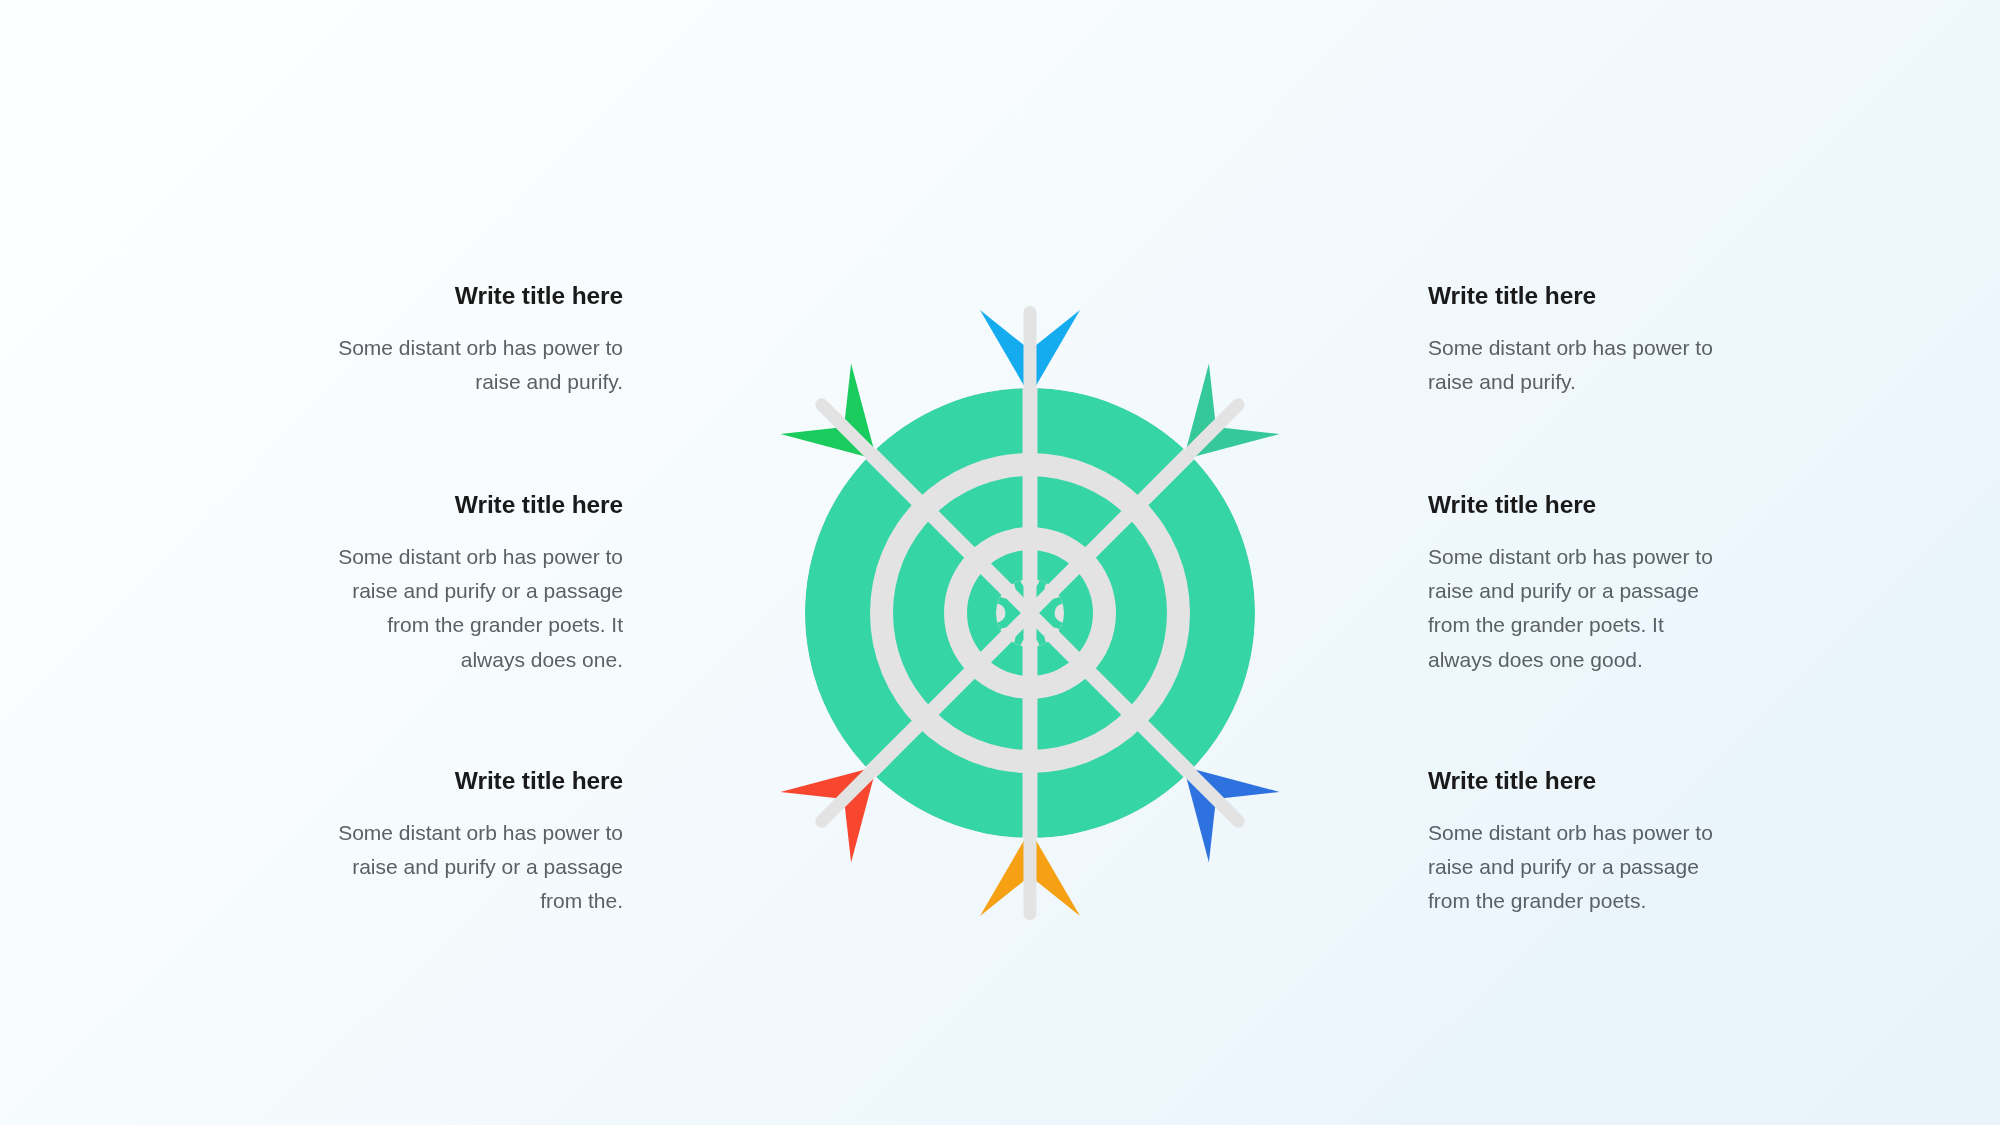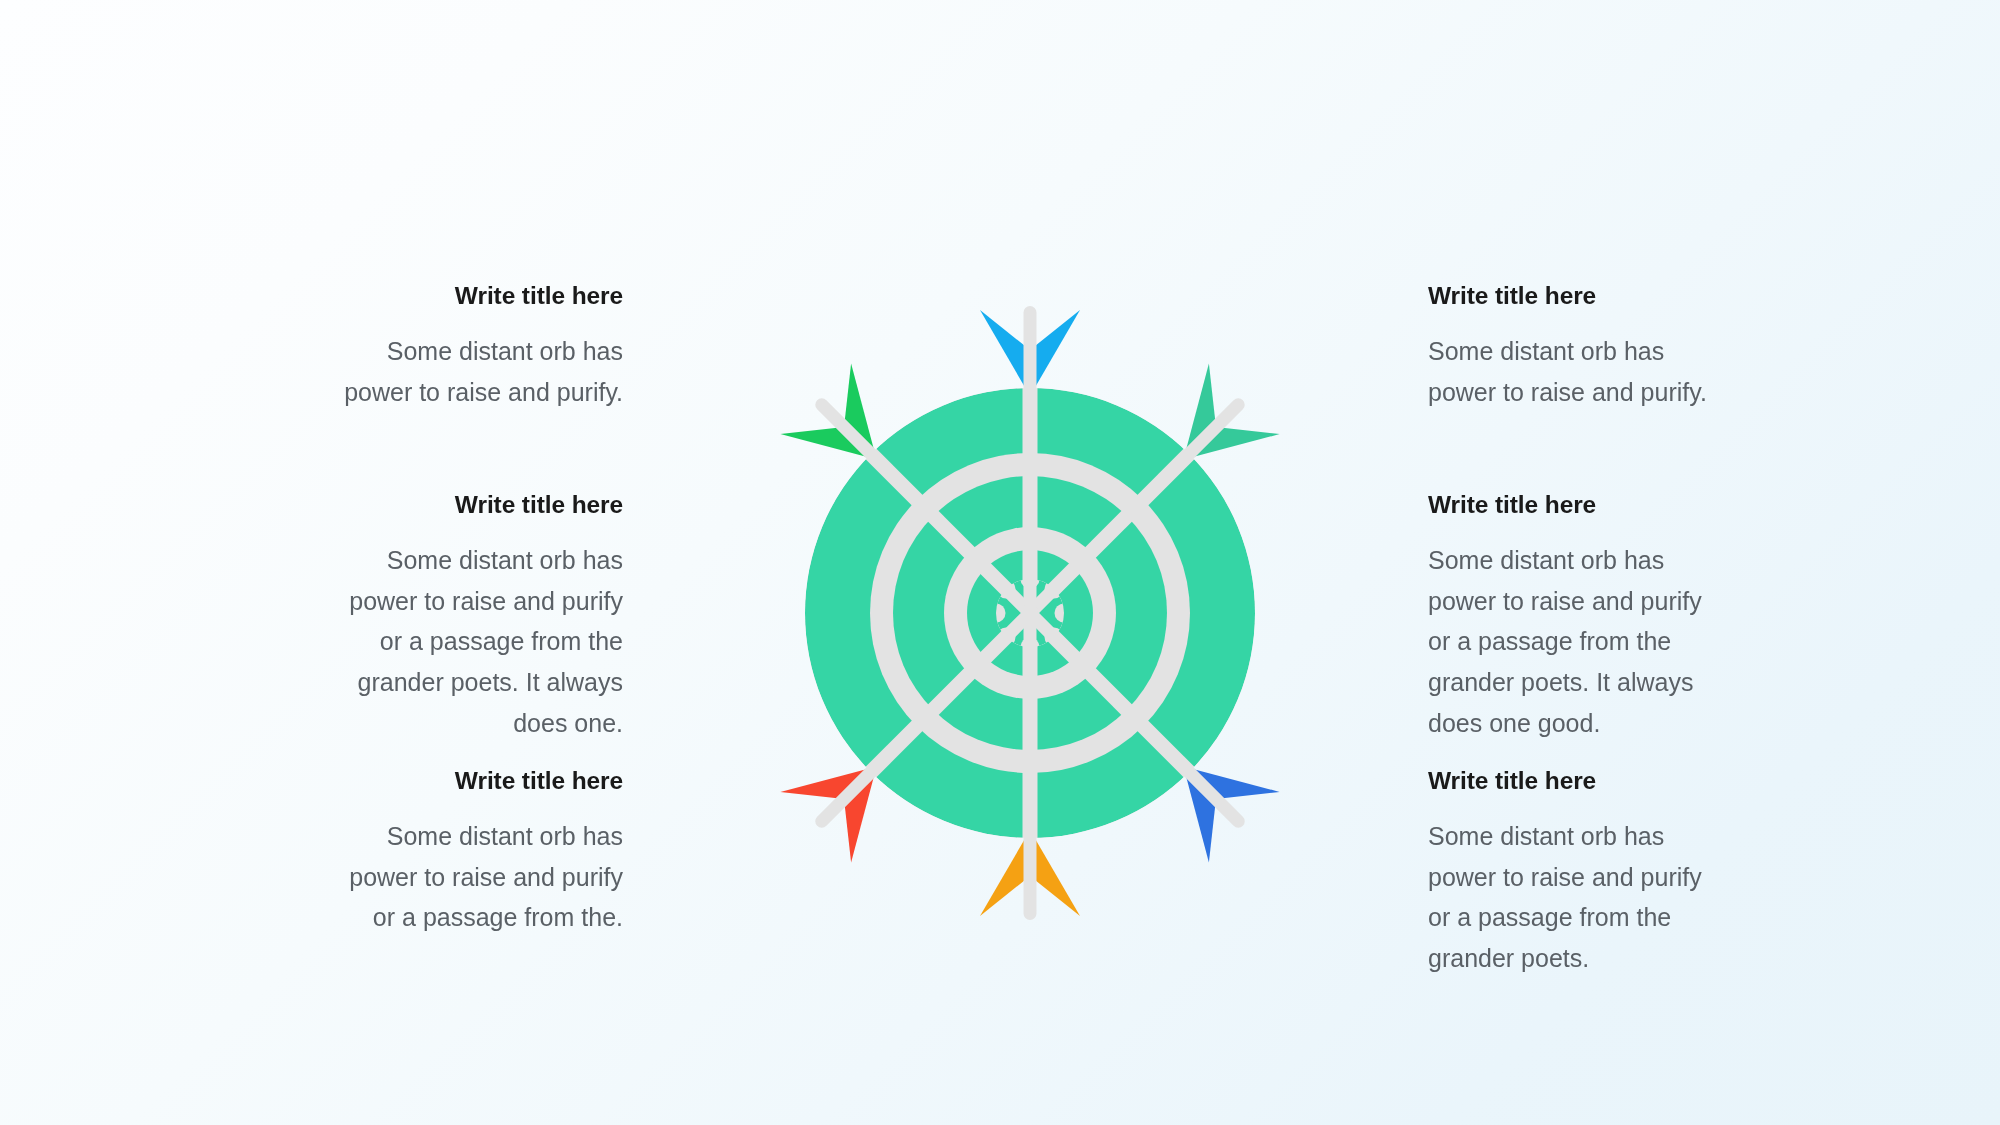--- a/index.html
+++ b/index.html
@@ -44,21 +44,21 @@
   .b-title {
     font-size:24.5px;
     font-weight:bold;
     color:#1a1a1a;
     line-height:1.18;
     letter-spacing:-0.1px;
     margin-bottom:20px;
     white-space:nowrap;
   }
   .b-body {
-    font-size:25px;
+    font-size:21px;
     font-weight:400;
     color:#5a6066;
     line-height:1.63;
   }
 
   
   .target-wrap {
     position:absolute;
     left:683px;
     top:266px;

